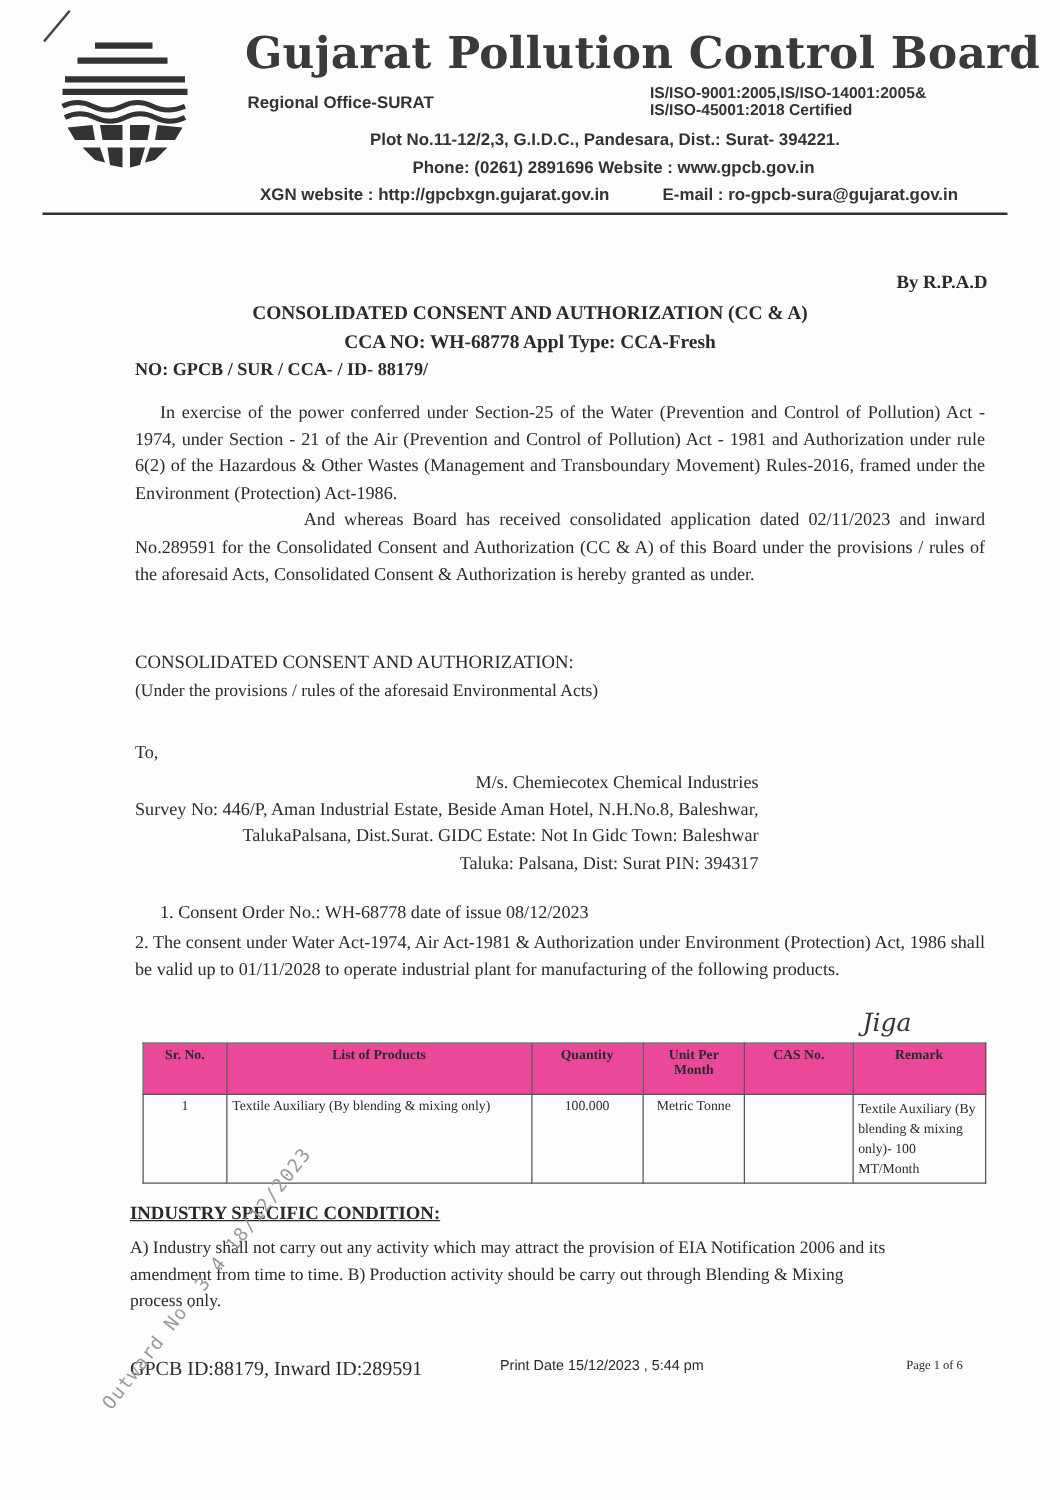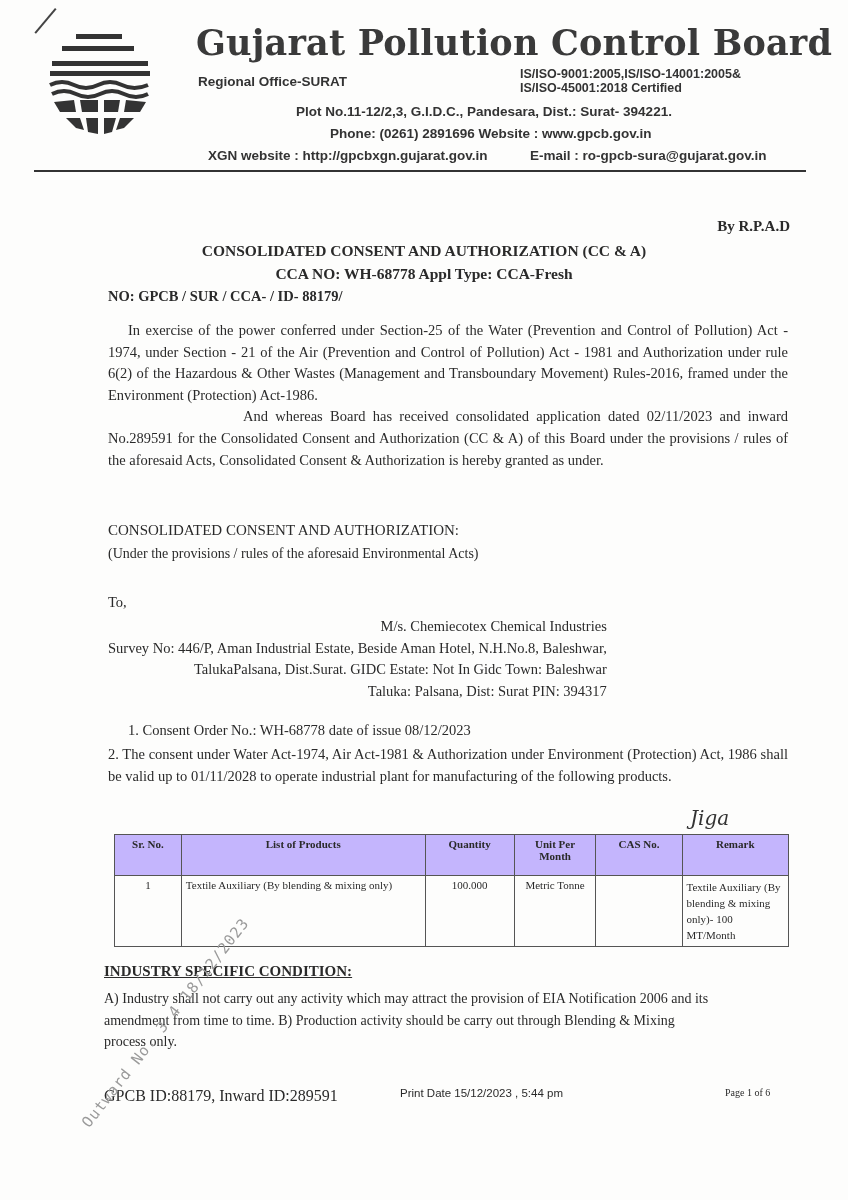--- a/index.html
+++ b/index.html
@@ -19,21 +19,21 @@
   .rpad { right: 58px; top: 218px; font-size: 15px; font-weight: bold; }
   .center { left: 0; width: 848px; text-align: center; font-size: 15.5px; font-weight: bold; }
   .no { left: 108px; top: 288px; font-size: 14.5px; font-weight: bold; }
   .para { left: 108px; width: 680px; font-size: 14.5px; line-height: 21.6px; text-align: justify; }
   .para p { margin: 0; }
   .indent1 { text-indent: 20px; }
   .indent2 { text-indent: 135px; }
   .bold { font-weight: normal; text-align: right; }
   table.prod { border-collapse: collapse; font-size: 11px; }
   table.prod td, table.prod th { border: 1.5px solid #555; vertical-align: top; padding: 3px 4px; }
-  table.prod th { background: #c4b5fd; font-weight: bold; text-align: center; height: 34px; }
+  table.prod th { background: #ec4899; font-weight: bold; text-align: center; height: 34px; }
   .sig { left: 690px; top: 806px; font-family: "DejaVu Serif", serif; font-style: italic; font-size: 20px; color: #333; }
   .isc { left: 104px; top: 963px; font-size: 15px; font-weight: bold; text-decoration: underline; }
   .footer { top: 1087px; font-size: 16px; }
   .stamp { left: 78px; top: 1120px; font-family: "DejaVu Sans Mono", monospace; font-size: 15px; color: #9a9a9a; transform: rotate(-52deg); transform-origin: left top; white-space: nowrap; letter-spacing: 1px; }
 </style>
 </head>
 <body>
 
 <div class="abs slash"></div>
 <svg class="abs logo" viewBox="0 0 110 110">

